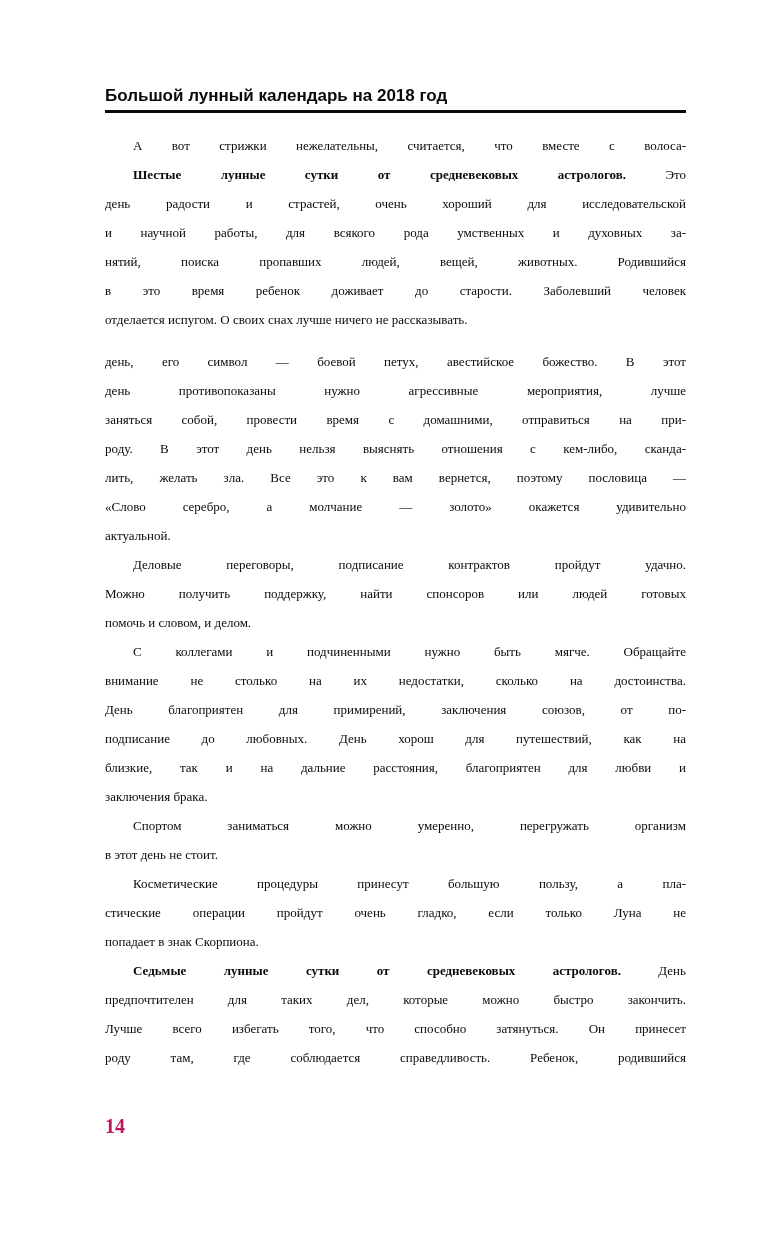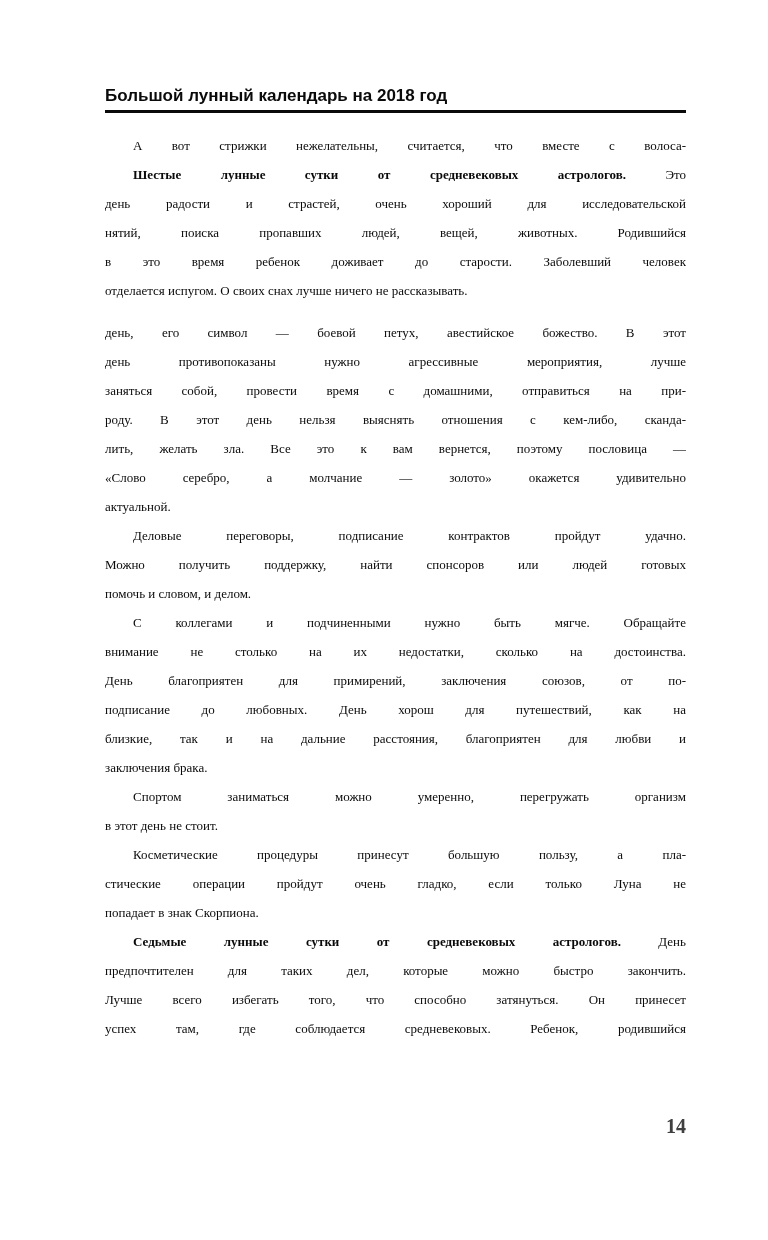--- a/index.html
+++ b/index.html
@@ -67,40 +67,41 @@
     text-align-last: left;
   }
   .line b {
     font-weight: bold;
   }
   .page-footer {
     position: absolute;
     left: 105px;
     top: 1115px;
     width: 581px;
-    text-align: right;
+    text-align: left;
     font-family: "Liberation Serif", serif;
     font-size: 20px;
     font-weight: bold;
-    color: #404040;
+    color: #be185d;
   }
 </style>
 </head>
 <body>
 
 <div class="page">
   <div class="running-head">Большой лунный календарь на 2018 год</div>
   <div class="header-rule"></div>
   <div class="doc-body" id="doc-body">
       <div class="paragraph">
         <div class="line first">А вот стрижки нежелательны, считается, что вместе с волоса-</div>
       </div>
       <div class="paragraph">
         <div class="line first"><b>Шестые лунные сутки от средневековых астрологов.</b> Это</div>
         <div class="line">день радости и страстей, очень хороший для исследовательской</div>
+        <div class="line">и научной работы, для всякого рода умственных и духовных за-</div>
         <div class="line">нятий, поиска пропавших людей, вещей, животных. Родившийся</div>
         <div class="line">в это время ребенок доживает до старости. Заболевший человек</div>
         <div class="line lastline">отделается испугом. О своих снах лучше ничего не рассказывать.</div>
       </div>
       <div class="paragraph gap">
         <div class="line">день, его символ — боевой петух, авестийское божество. В этот</div>
         <div class="line">день противопоказаны нужно агрессивные мероприятия, лучше</div>
         <div class="line">заняться собой, провести время с домашними, отправиться на при-</div>
         <div class="line">роду. В этот день нельзя выяснять отношения с кем-либо, сканда-</div>
         <div class="line">лить, желать зла. Все это к вам вернется, поэтому пословица —</div>
@@ -126,17 +127,17 @@
       </div>
       <div class="paragraph">
         <div class="line first">Косметические процедуры принесут большую пользу, а пла-</div>
         <div class="line">стические операции пройдут очень гладко, если только Луна не</div>
         <div class="line lastline">попадает в знак Скорпиона.</div>
       </div>
       <div class="paragraph">
         <div class="line first"><b>Седьмые лунные сутки от средневековых астрологов.</b> День</div>
         <div class="line">предпочтителен для таких дел, которые можно быстро закончить.</div>
         <div class="line">Лучше всего избегать того, что способно затянуться. Он принесет</div>
-        <div class="line">успех там, где соблюдается средневековых. Ребенок, родившийся</div>
+        <div class="line">роду там, где соблюдается справедливость. Ребенок, родившийся</div>
       </div>
     </div>
   <div class="page-footer">14</div>
 </div>
 
 </body></html>

